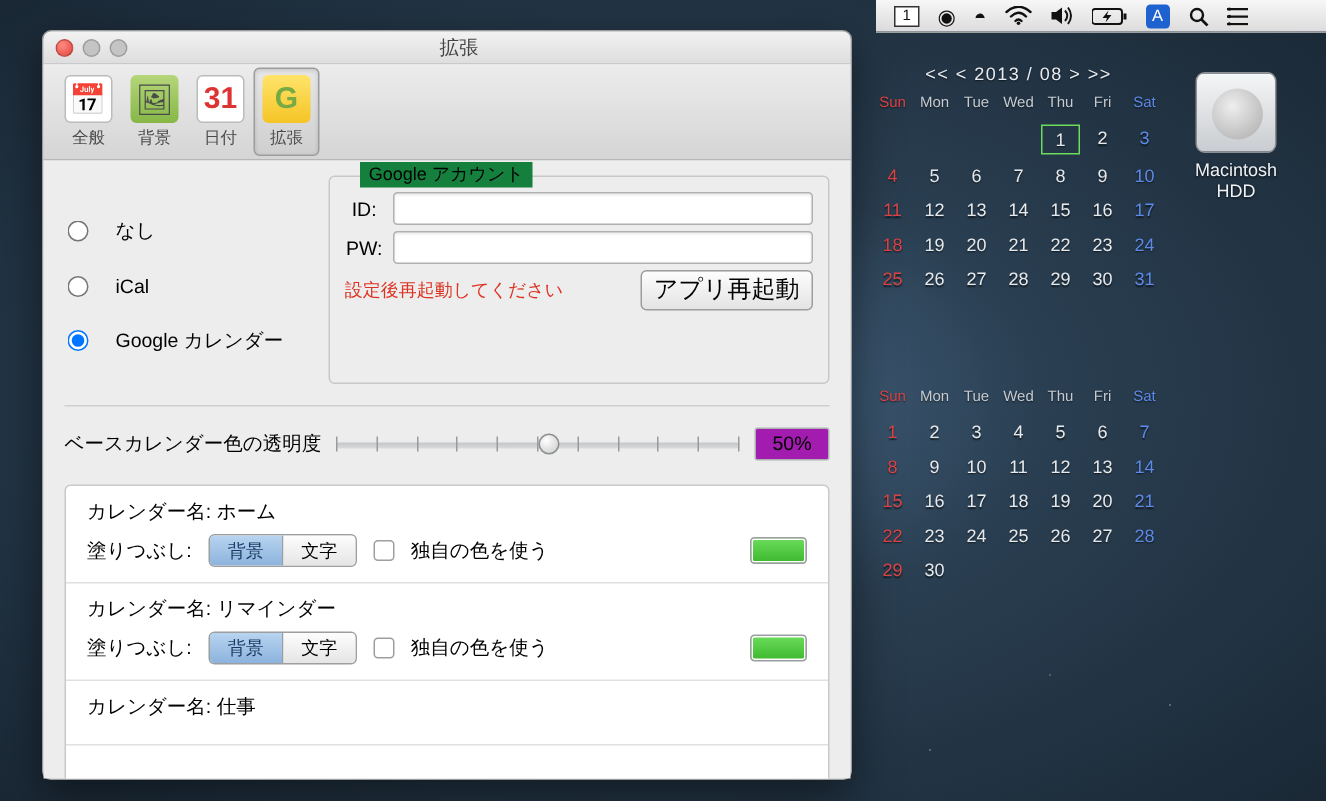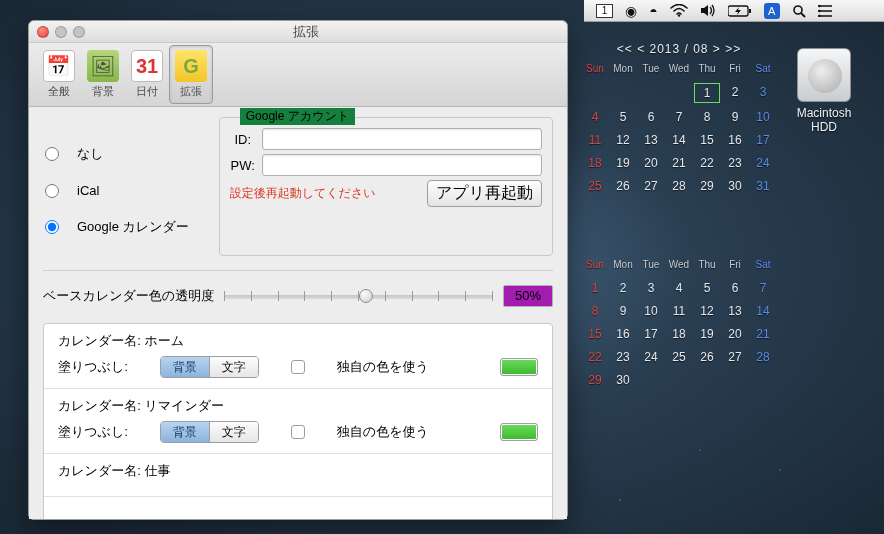--- a/index.html
+++ b/index.html
@@ -120,21 +120,21 @@
 .slider-wrap { flex: 1; position: relative; height: 22px;}
 .slider-track { position: absolute; top: 10px; left: 0; right: 0; height: 4px; background: linear-gradient(#c5c6c7,#d9dadb); border-radius: 2px;}
 .slider-ticks { position: absolute; top: 6px; left: 0; right: 0; display:flex; justify-content: space-between;}
 .slider-ticks span { width:1px; height:10px; background:#9a9a9a;}
 .slider-knob { position: absolute; top: 4px; width: 14px; height: 14px; border-radius:50%; background: radial-gradient(circle at 35% 30%, #fff, #c8c9ca); border:1px solid #8d8e8f;}
 .pctbox { width: 50px; height: 22px; border:1px solid #aeb0b2; text-align:center; background:#a21caf; border-radius:2px; line-height:20px;}
 .callist { border: 1px solid #c9c9c9; border-radius: 4px; margin-top: 16px; background: #fff; overflow: hidden; height: 224px;}
 .calitem { padding: 8px 14px 10px; border-bottom: 1px solid #e0e0e0;}
 .calitem .namerow { margin-bottom: 6px;}
 .calitem .label { display: inline-block; }
-.fillrow { display: flex; align-items: center; gap: 32px;}
+.fillrow { display: flex; align-items: center; gap: 11px;}
 .seg { display:inline-flex; border:1px solid #9d9e9f; border-radius:4px; overflow:hidden; height:22px;}
 .seg span { padding: 2px 12px; font-size:12px; background: linear-gradient(#fdfdfd,#e5e5e5);}
 .seg span.on { background: linear-gradient(#b8d4f0,#8cb3dd); color:#1a3c63;}
 .seg span:first-child { border-right:1px solid #9d9e9f;}
 .chk { width:14px;height:14px; border:1px solid #9d9e9f; border-radius:3px; background:#fff;}
 .swatch { width:38px; height:18px; border:1px solid #9d9e9f; border-radius:3px; background: linear-gradient(#6bdc5c,#3db82e); box-shadow: inset 0 0 0 1px #fff; margin-left:auto;}
 </style>
 </head>
 <body>
 

